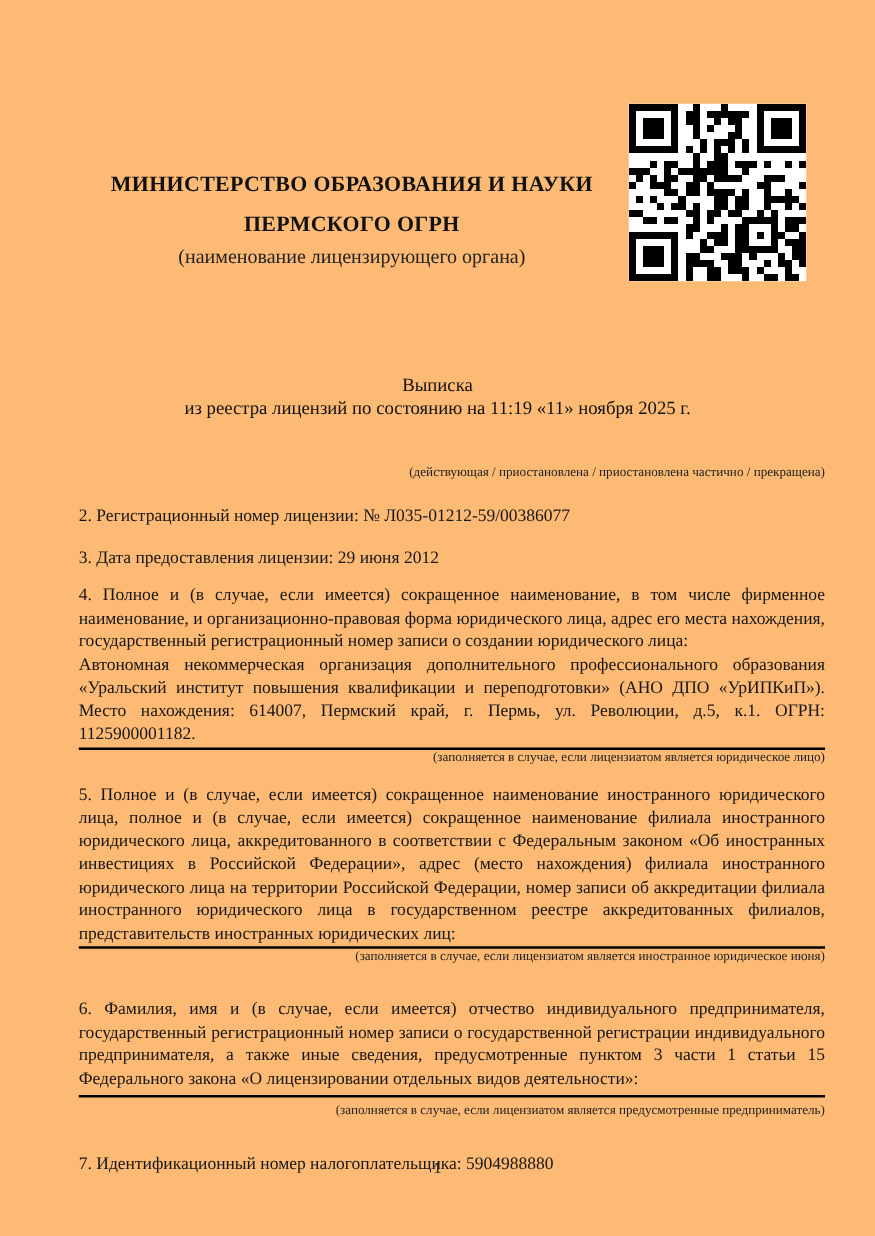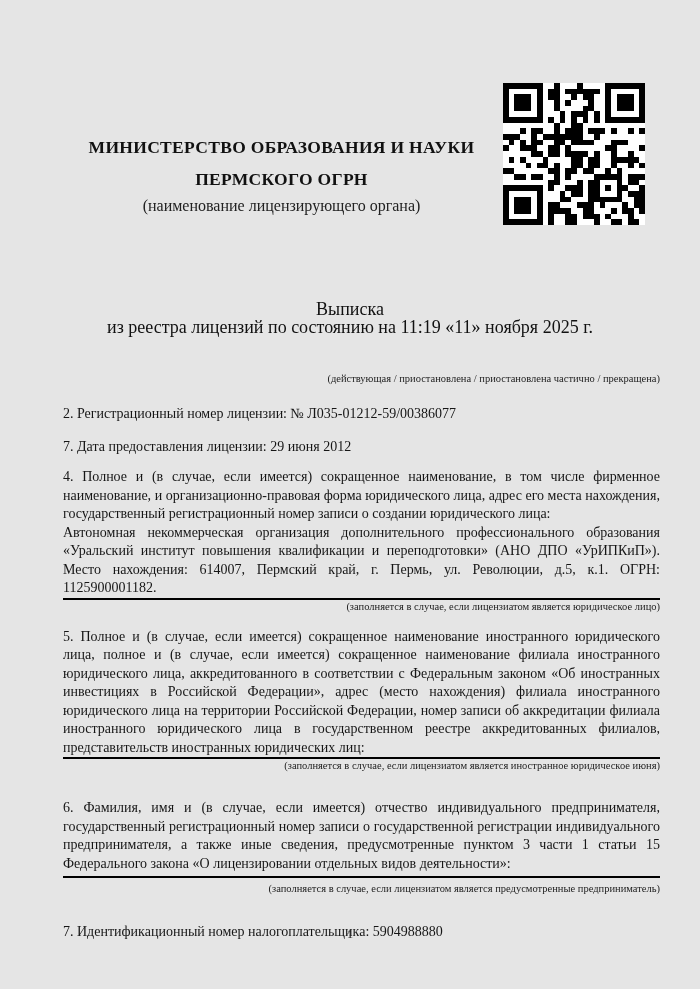--- a/index.html
+++ b/index.html
@@ -1,19 +1,19 @@
 <!DOCTYPE html>
 <html lang="ru"><head>
 <meta charset="utf-8">
 <style>
   html,body{margin:0;padding:0;background:#ffffff;}
   .page{
     position:relative;
     width:700px;height:989px;
-    background:#e5e5e5;
+    background:#fdba74;
     font-family:"Liberation Serif","DejaVu Serif",serif;
     color:#1a1a1a;
     overflow:hidden;
   }
   
   .ministry{
     position:absolute;top:131px;left:63px;width:437px;
     text-align:center;
   }
   .ministry-name{
@@ -24,21 +24,21 @@
     font-size:16px;line-height:14px;margin-top:4px;color:#222;
   }
   .qr{
     position:absolute;top:83px;right:55px;width:142px;height:142px;
     background:#fff;
   }
   .qr svg{display:block;width:142px;height:142px;shape-rendering:crispEdges;}
   
   .doc-title{
     position:absolute;top:300px;left:0;right:0;
-    text-align:center;font-size:18px;line-height:18px;color:#111;
+    text-align:center;font-size:15px;line-height:18px;color:#111;
   }
   
   .content{
     position:absolute;top:363px;left:63px;width:597px;
     font-size:14px;color:#161616;
   }
   .line{line-height:18px;}
   .para{line-height:18.5px;text-align:justify;}
   .caption{
     font-size:10.5px;line-height:14px;text-align:right;color:#222;
@@ -85,21 +85,21 @@
 
     <div class="item item-1">
       <div class="caption caption-tight">(действующая / приостановлена / приостановлена частично / прекращена)</div>
     </div>
 
     <div class="item item-2">
       <div class="line">2. Регистрационный номер лицензии: № Л035-01212-59/00386077</div>
     </div>
 
     <div class="item item-3">
-      <div class="line">7. Дата предоставления лицензии: 29 июня 2012</div>
+      <div class="line">3. Дата предоставления лицензии: 29 июня 2012</div>
     </div>
 
     <div class="item item-4">
       <div class="para">4. Полное и (в случае, если имеется) сокращенное наименование, в том числе фирменное наименование, и организационно-правовая форма юридического лица, адрес его места нахождения, государственный регистрационный номер записи о создании юридического лица:</div>
       <div class="para">Автономная некоммерческая организация дополнительного профессионального образования «Уральский институт повышения квалификации и переподготовки» (АНО ДПО «УрИПКиП»). Место нахождения: 614007, Пермский край, г. Пермь, ул. Революции, д.5, к.1. ОГРН: 1125900001182.</div>
       <div class="rule"></div>
       <div class="caption">(заполняется в случае, если лицензиатом является юридическое лицо)</div>
     </div>
 
     <div class="item item-5">

